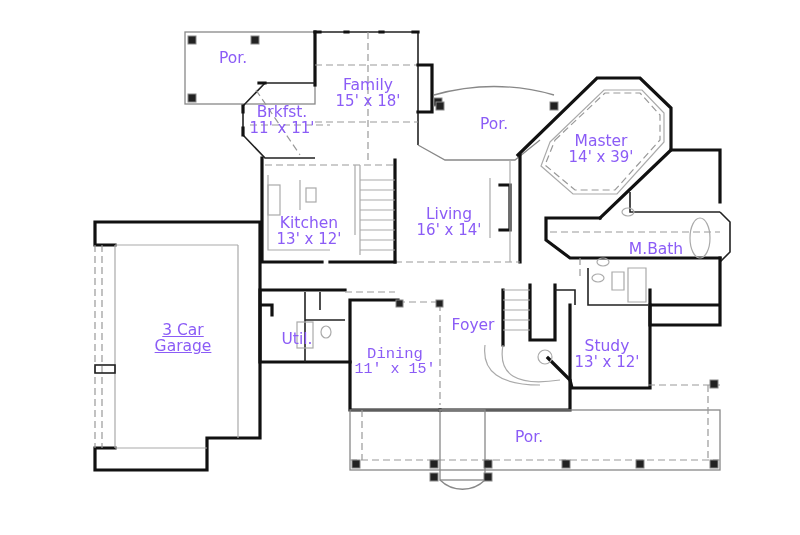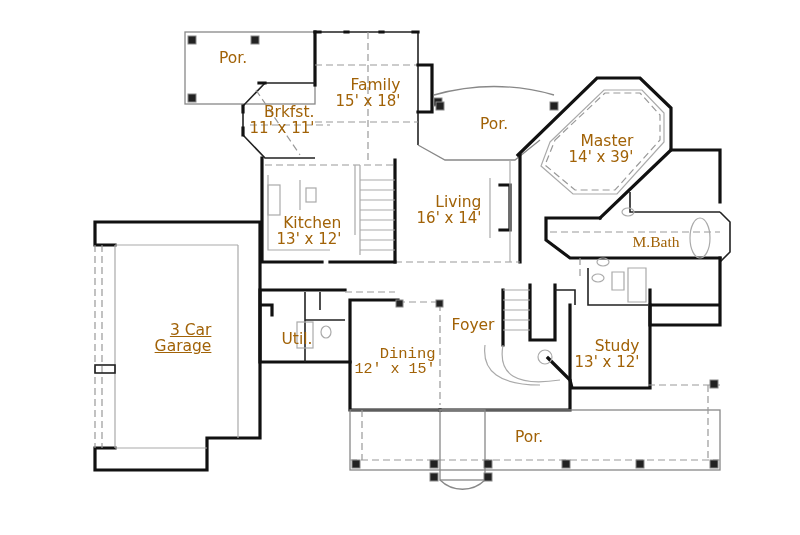--- a/index.html
+++ b/index.html
@@ -4,21 +4,21 @@
 <style>
   html, body { margin: 0; padding: 0; background: #ffffff; }
   body { width: 800px; height: 535px; position: relative; overflow: hidden; font-family: "DejaVu Sans", "Liberation Sans", sans-serif; }
   #plan { position: absolute; left: 0; top: 0; width: 800px; height: 535px; }
   .wall { stroke: #111; stroke-width: 3.2; fill: none; stroke-linecap: square; }
   .wallthin { stroke: #222; stroke-width: 1.6; fill: none; }
   .dash { stroke: #999; stroke-width: 1.2; fill: none; stroke-dasharray: 7 4; }
   .light { stroke: #aaa; stroke-width: 1.2; fill: none; }
   .porch { stroke: #888; stroke-width: 1.3; fill: none; }
   .post { fill: #222; stroke: #888; stroke-width: 1; }
-  .lbl { position: absolute; color: #a16207; font-size: 15px; line-height: 16px; text-align: right; white-space: nowrap; transform: translate(-50%, 0); }
+  .lbl { position: absolute; color: #8b5cf6; font-size: 15px; line-height: 16px; text-align: center; white-space: nowrap; transform: translate(-50%, 0); }
   .lbl .name { display: block; font-size: 15.5px; }
   .lbl .dim { display: block; font-size: 15px; }
 </style>
 </head>
 <body>
 
 <svg id="plan" viewBox="0 0 800 535" xmlns="http://www.w3.org/2000/svg">
 
   <g>
     <rect class="porch" x="185" y="32" width="130" height="72"></rect>
@@ -152,44 +152,44 @@
     <span class="name">Brkfst.</span>
     <span class="dim">11' x 11'</span>
   </div>
 <div class="lbl" style="left:494px;top:116px;">
     <span class="name">Por.</span>
   </div>
 <div class="lbl" style="left:601px;top:133px;">
     <span class="name">Master</span>
     <span class="dim">14' x 39'</span>
   </div>
-<div class="lbl" style="left:449px;top:194px;">
+<div class="lbl" style="left:449px;top:206px;">
     <span class="name">Living</span>
     <span class="dim">16' x 14'</span>
   </div>
 <div class="lbl" style="left:309px;top:215px;">
     <span class="name">Kitchen</span>
     <span class="dim">13' x 12'</span>
   </div>
-<div class="lbl" style="left:656px;top:234px;font-family:Liberation Serif, serif;">
+<div class="lbl" style="left:656px;top:241px;">
     <span class="name">M.Bath</span>
   </div>
 <div class="lbl" style="left:183px;top:322px;text-decoration:underline;">
     <span class="name">3 Car</span>
     <span class="name">Garage</span>
   </div>
 <div class="lbl" style="left:297px;top:331px;">
     <span class="name">Util.</span>
   </div>
 <div class="lbl" style="left:473px;top:317px;">
     <span class="name">Foyer</span>
   </div>
 <div class="lbl" style="left:395px;top:346px;font-family:Liberation Mono, monospace;">
     <span class="name">Dining</span>
-    <span class="dim">12' x 15'</span>
+    <span class="dim">11' x 15'</span>
   </div>
 <div class="lbl" style="left:607px;top:338px;">
     <span class="name">Study</span>
     <span class="dim">13' x 12'</span>
   </div>
 <div class="lbl" style="left:529px;top:429px;">
     <span class="name">Por.</span>
   </div>
 
 </body></html>

